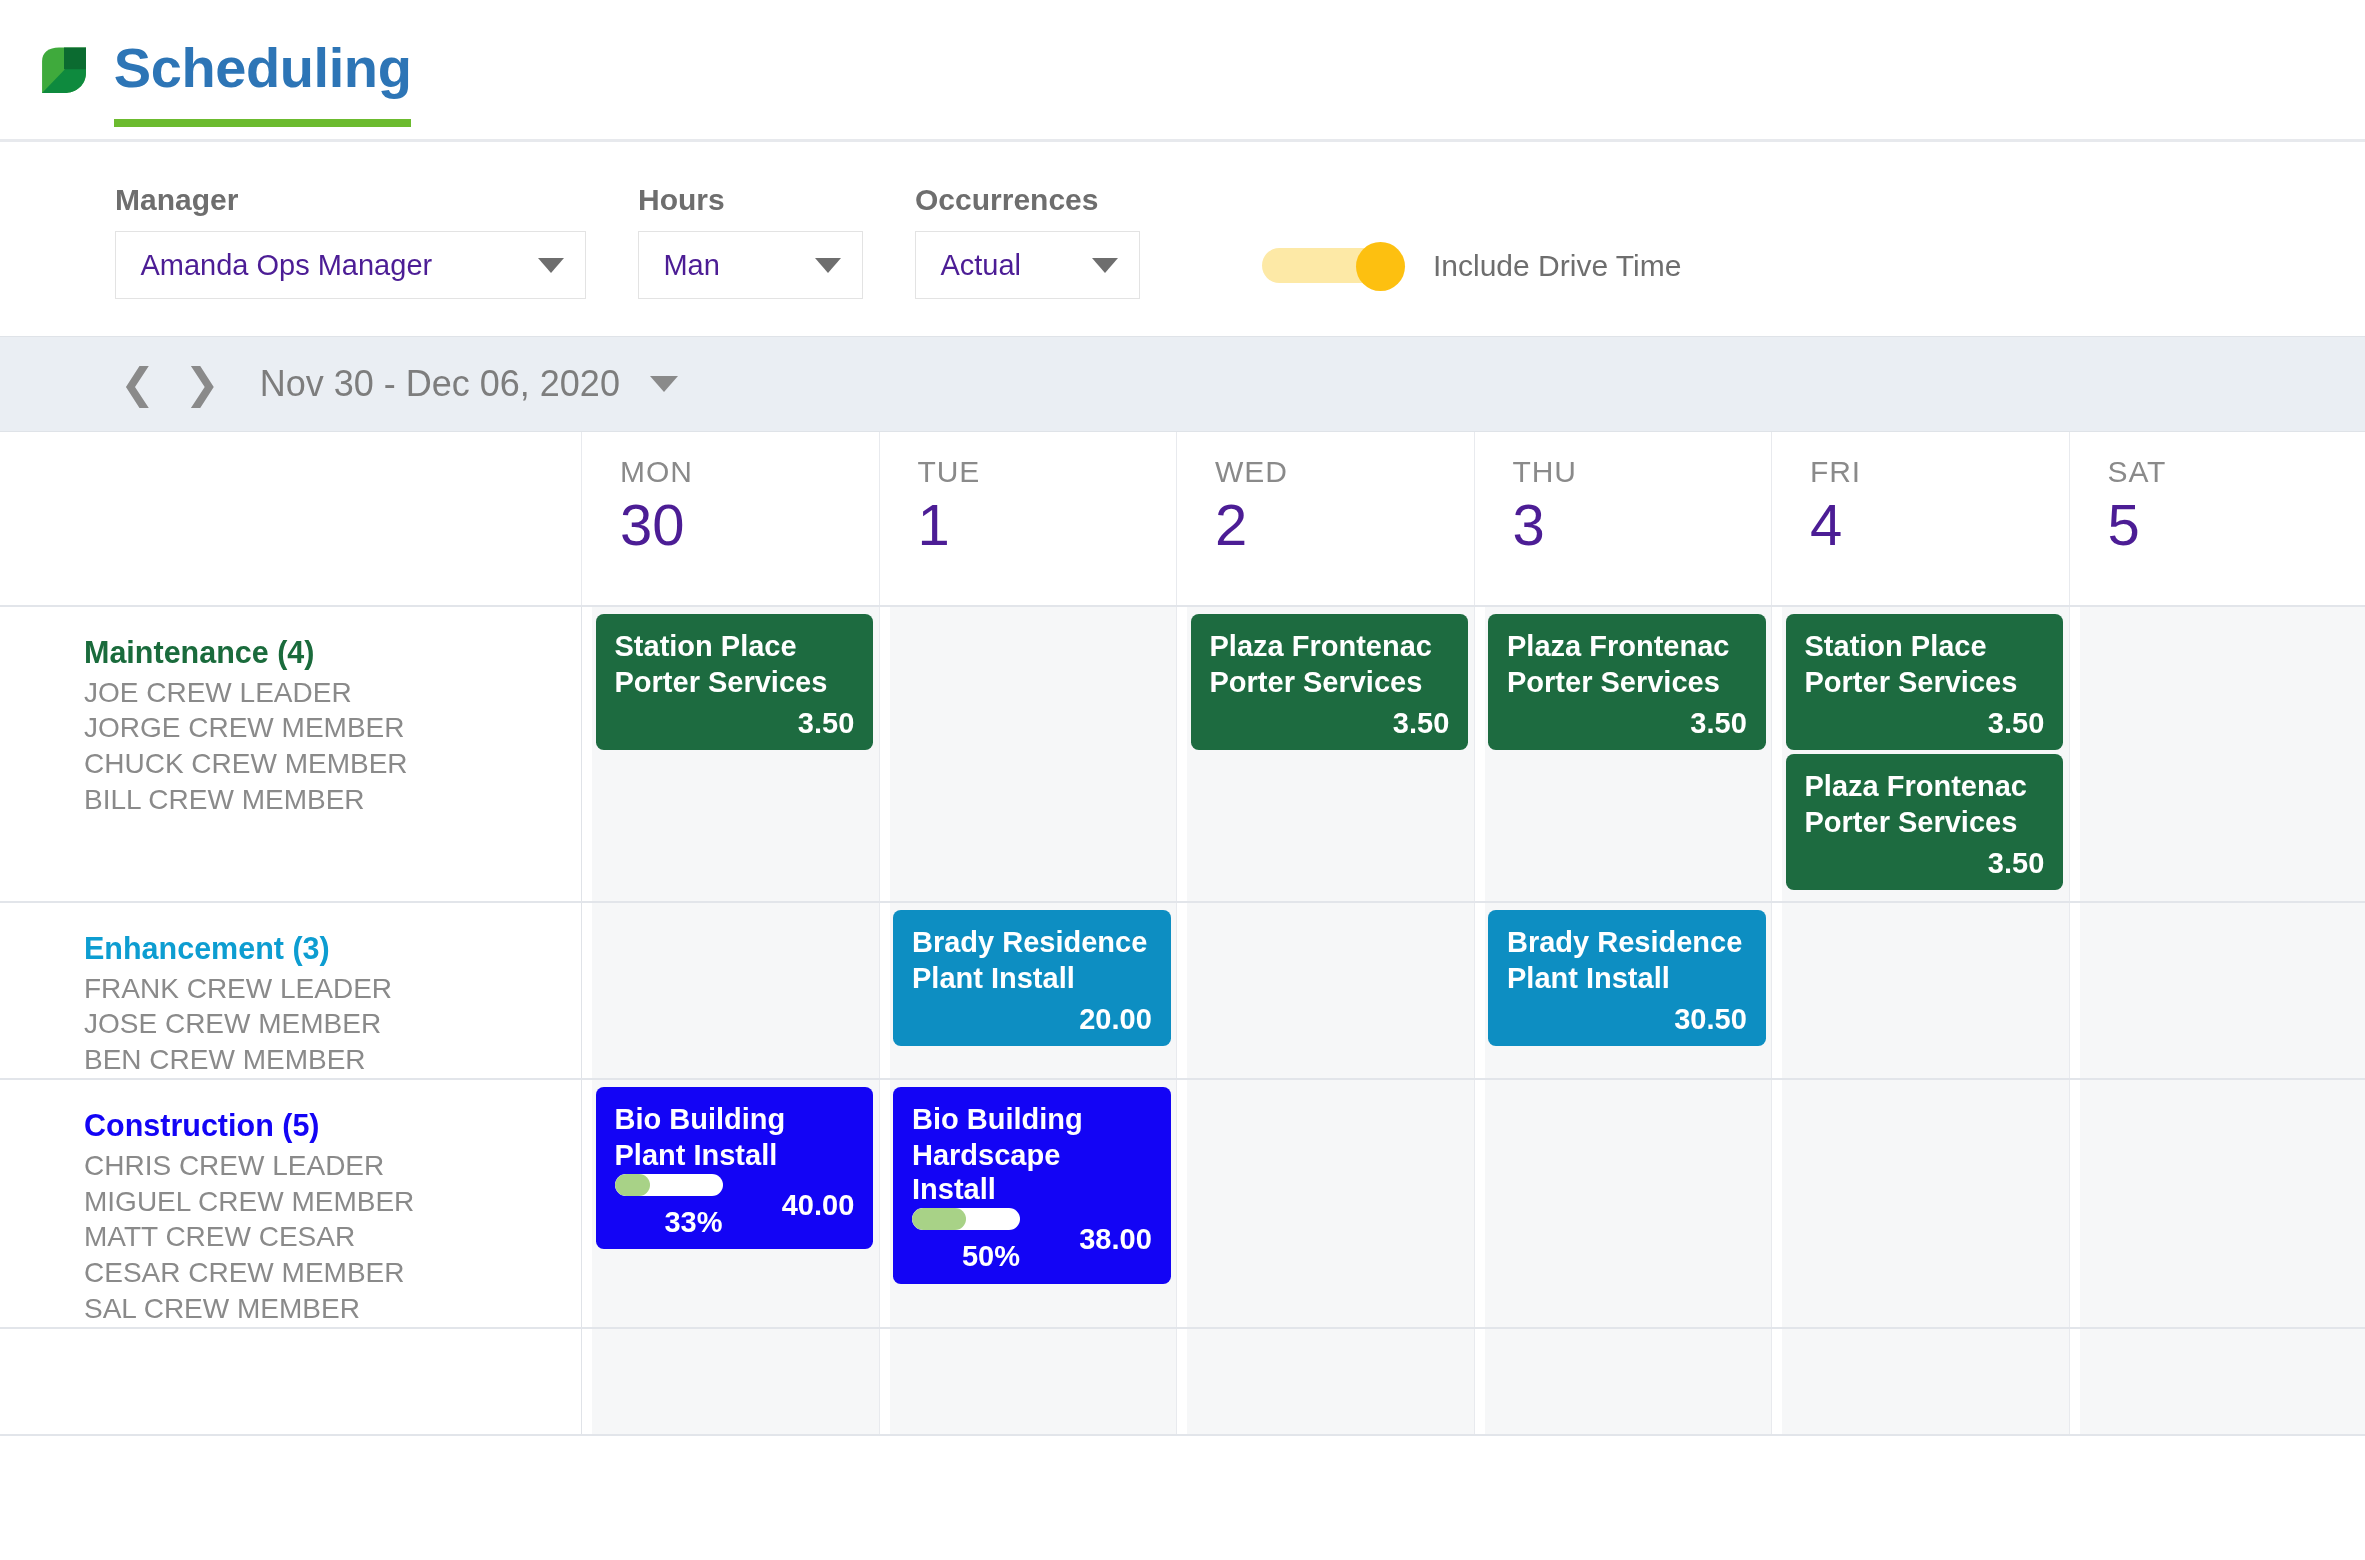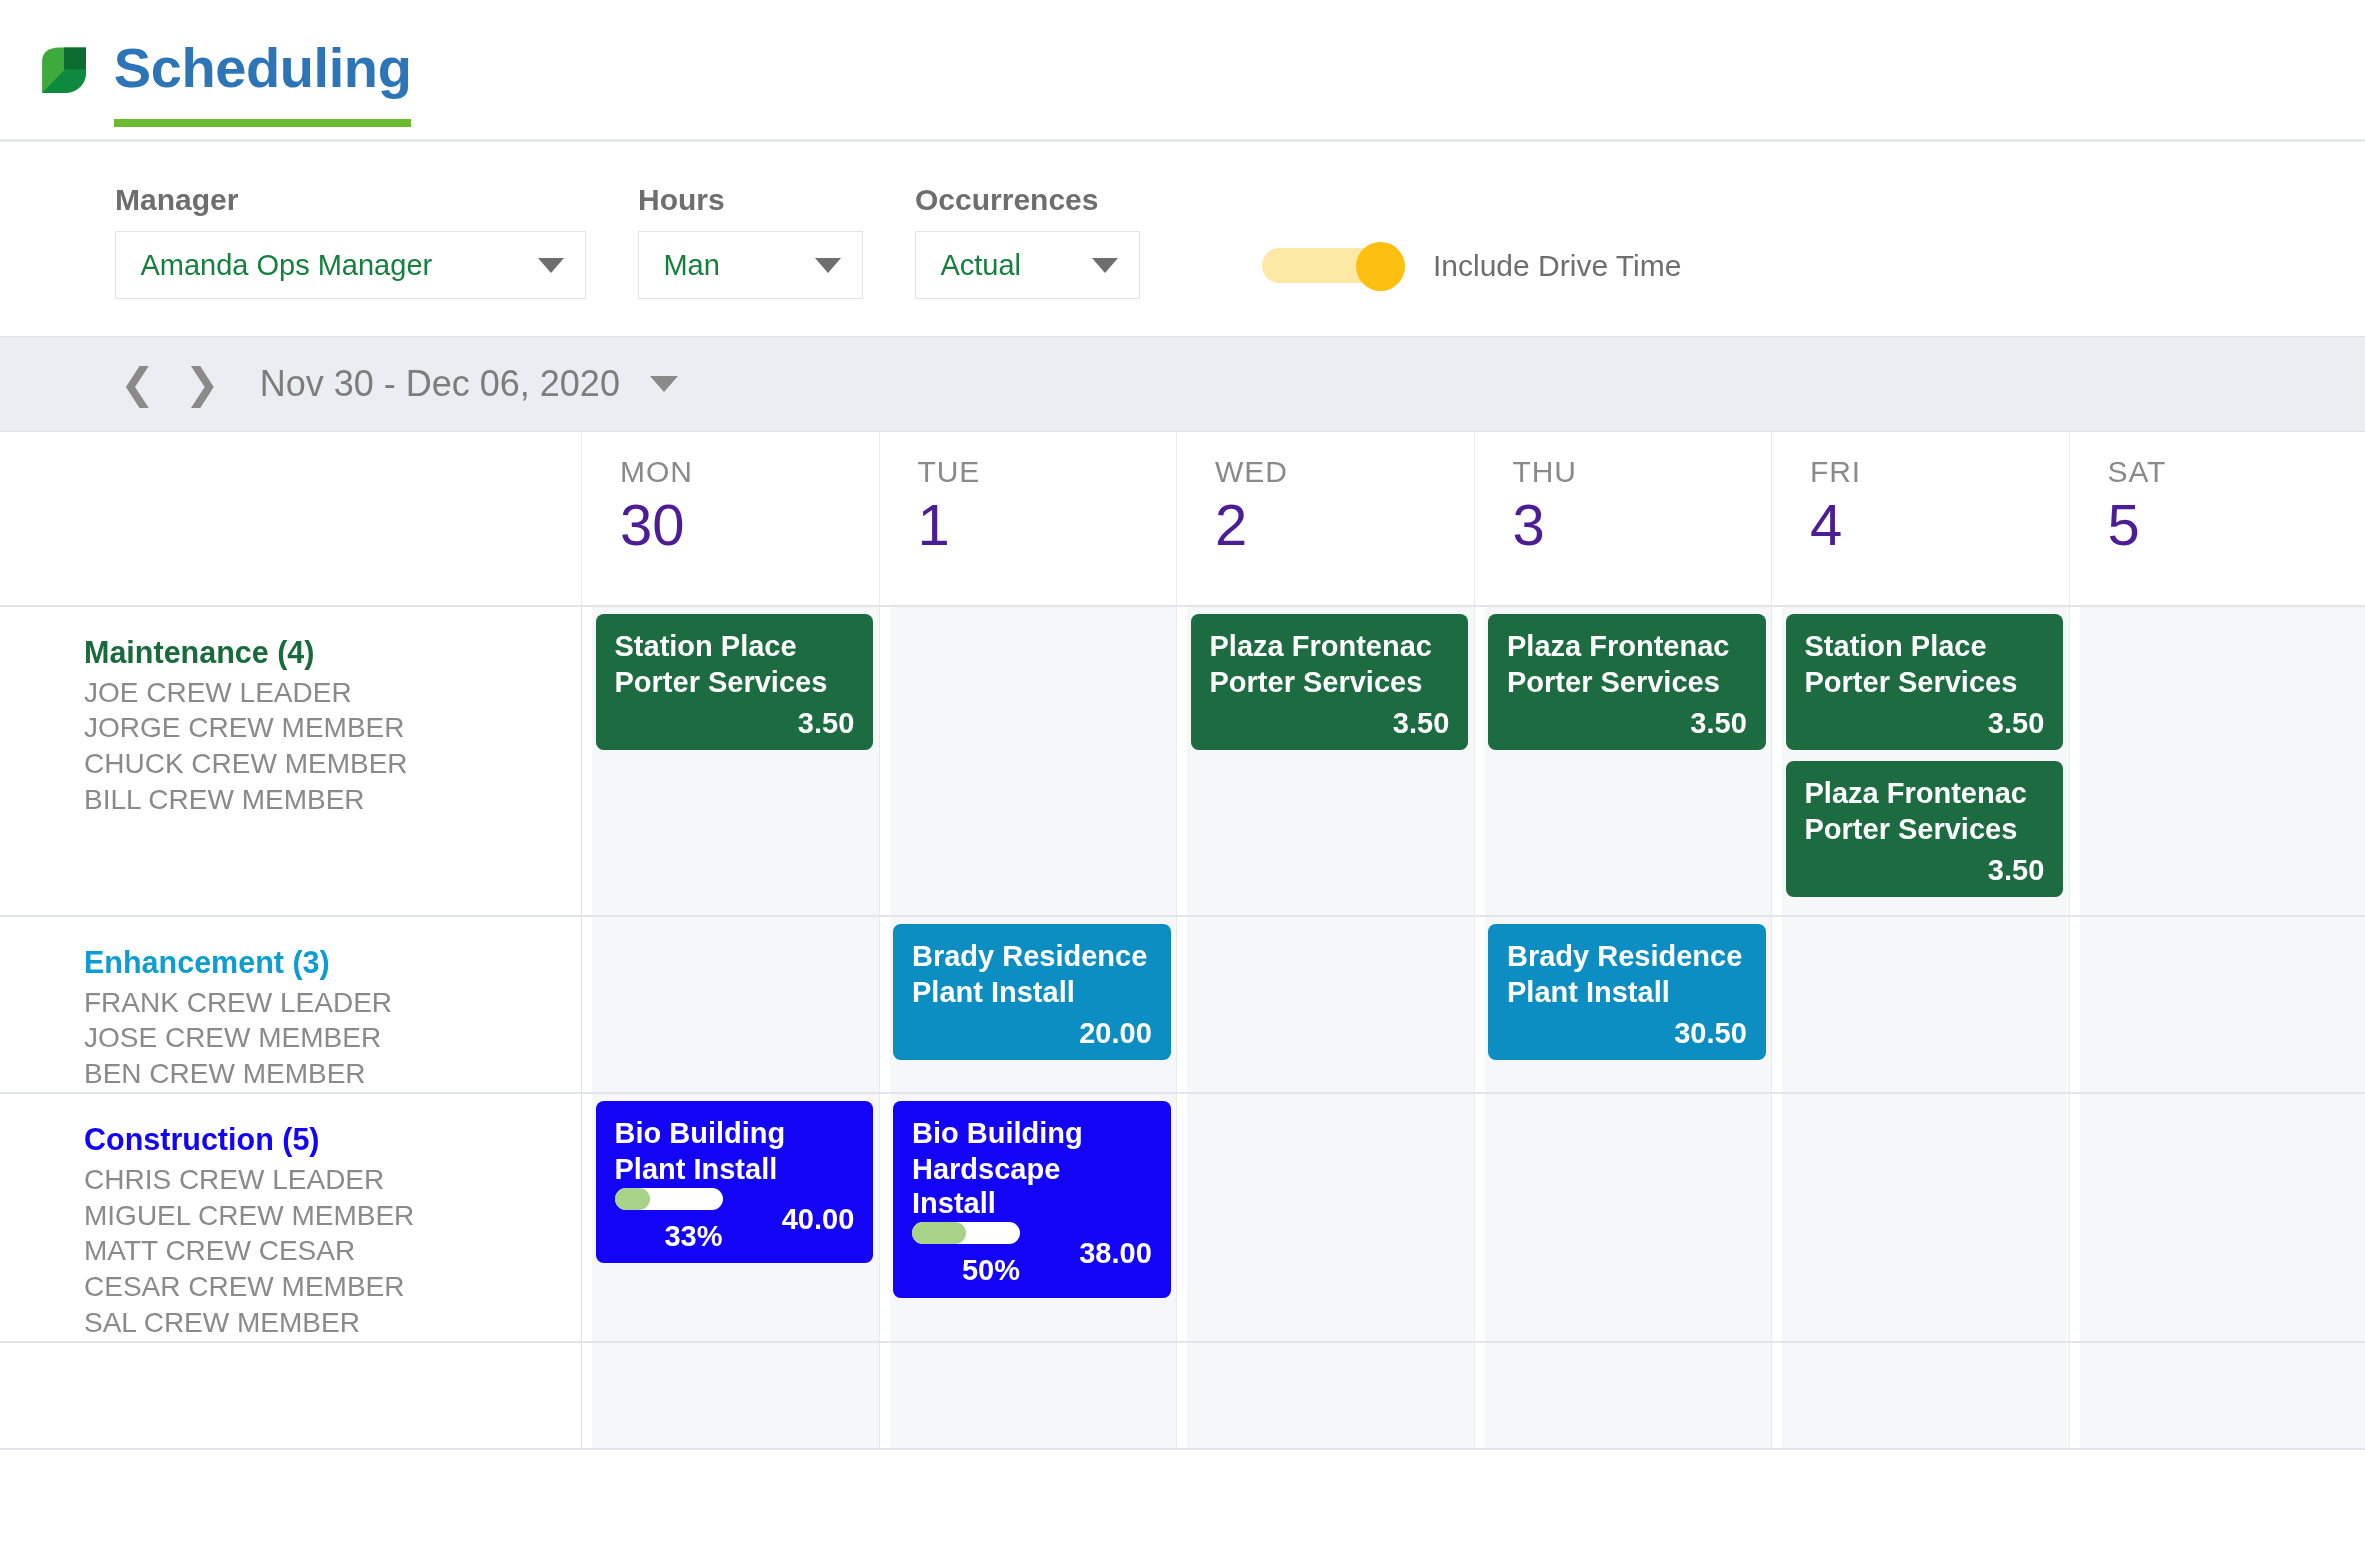--- a/index.html
+++ b/index.html
@@ -67,21 +67,21 @@
   }
   .select {
     height: 68px;
     border: 1.7px solid #e3e3e3;
     background: #fff;
     display: flex;
     align-items: center;
     justify-content: space-between;
     padding: 0 21px 0 24.4px;
     font-size: 29px;
-    color: #15803d;
+    color: #4c1d95;
     cursor: pointer;
   }
   .select.manager { width: 471px; }
   .select.hours { width: 225px; }
   .select.occurrences { width: 225px; }
   .chev-down {
     width: 0; height: 0;
     border-left: 13px solid transparent;
     border-right: 13px solid transparent;
     border-top: 15.7px solid #6e6e6e;
@@ -204,21 +204,21 @@
     color: #8a8a8a;
     line-height: 1.28;
     white-space: nowrap;
   }
   .events { padding: 7px 5.2px 7px 3.5px; }
 
   .event {
     border-radius: 7.8px;
     color: #ffffff;
     padding: 15px 19px 12.2px 19px;
-    margin-bottom: 11px;
+    margin-bottom: 4px;
     min-height: 136px;
     display: flex;
     flex-direction: column;
     cursor: pointer;
   }
   .event-title {
     font-size: 29px;
     font-weight: bold;
     line-height: 1.18;
     margin-bottom: 1.7px;

